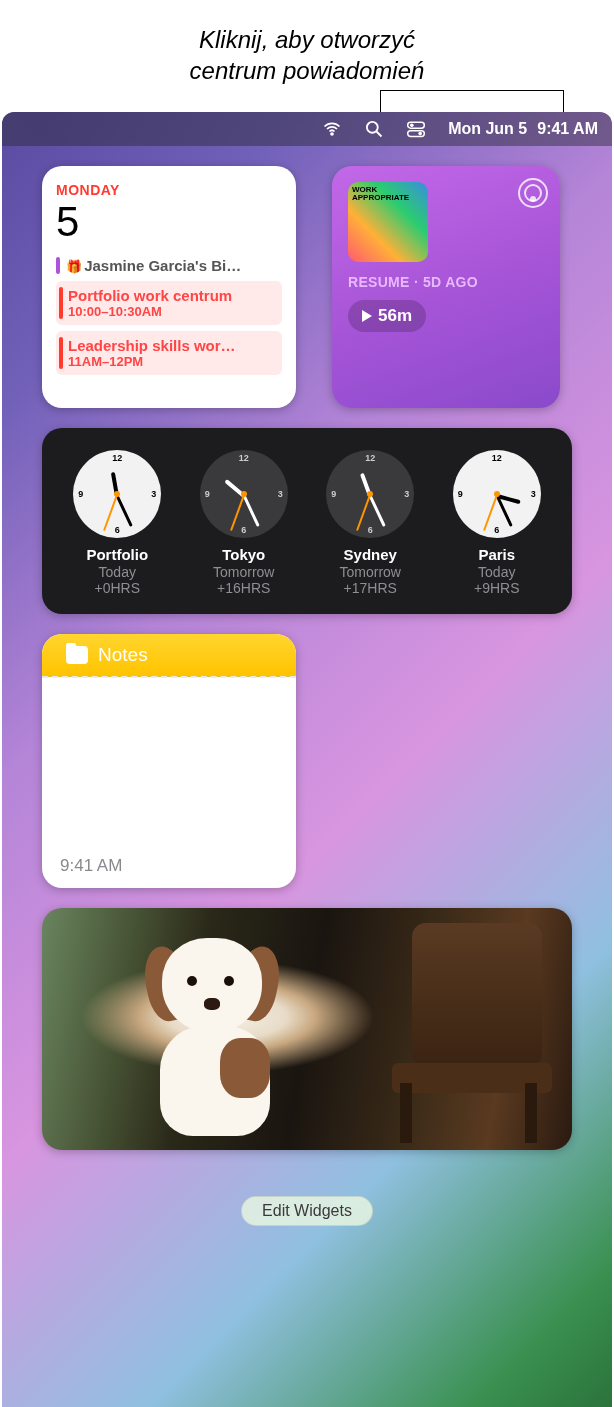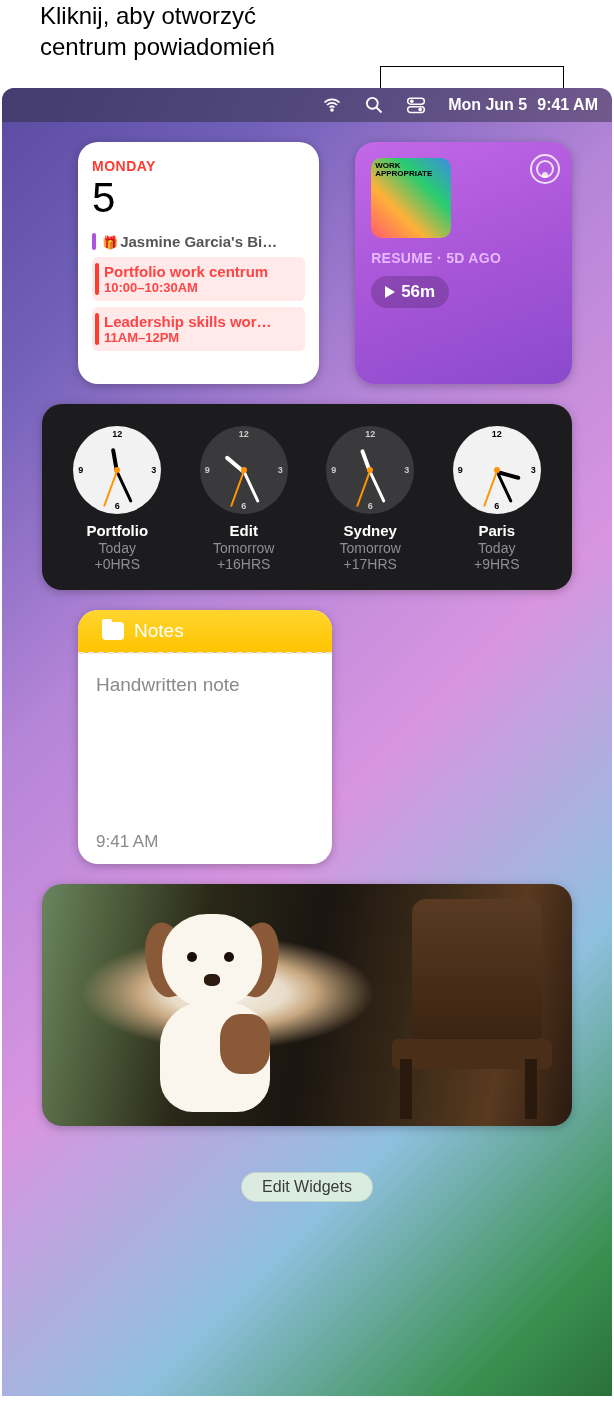--- a/index.html
+++ b/index.html
@@ -4,21 +4,23 @@
 <style>
 * { margin: 0; padding: 0; box-sizing: border-box; }
 body {
   width: 614px;
   height: 1407px;
   font-family: -apple-system, "Helvetica Neue", Helvetica, Arial, sans-serif;
   background: #fff;
   overflow: hidden;
 }
 .annotation-wrap {
-  padding: 0 40px 0;
+  padding: 24px 40px 0;
+  text-align: center;
+  font-style: italic;
 }
 .annotation-text {
   font-size: 24px;
   color: #000;
   line-height: 1.3;
 }
 .callout-line {
   position: relative;
   height: 22px;
   margin: 4px 0 0;
@@ -66,21 +68,21 @@
   font-weight: 590;
 }
 .menubar .icon svg { width: 20px; height: 20px; display: block; }
 .menubar .date-time { display: flex; gap: 10px; }
 .widgets {
   padding: 20px 40px 0;
   display: flex;
   flex-direction: column;
   gap: 20px;
 }
-.row { display: flex; gap: 36px; margin-left: 36px; }
+.row { display: flex; gap: 36px; }
 .widget {
   border-radius: 20px;
   box-shadow: 0 2px 10px rgba(0,0,0,0.25);
   overflow: hidden;
 }
 .cal-widget {
   width: 254px;
   height: 242px;
   background: #fff;
   padding: 16px 14px;
@@ -330,21 +332,21 @@
           <div class="clock-face dark">
             <span class="num n12">12</span>
             <span class="num n3">3</span>
             <span class="num n6">6</span>
             <span class="num n9">9</span>
             <div class="hand h" style="transform: rotate(-140deg);"></div>
             <div class="hand m" style="transform: rotate(65deg);"></div>
             <div class="hand s" style="transform: rotate(110deg);"></div>
             <div class="pin"></div>
           </div>
-          <div class="clock-city">Edit</div>
+          <div class="clock-city">Tokyo</div>
           <div class="clock-day">Tomorrow</div>
           <div class="clock-off">+16HRS</div>
         </div>
         <div class="clock-item">
           <div class="clock-face dark">
             <span class="num n12">12</span>
             <span class="num n3">3</span>
             <span class="num n6">6</span>
             <span class="num n9">9</span>
             <div class="hand h" style="transform: rotate(-110deg);"></div>
@@ -373,21 +375,20 @@
         </div>
       </div>
 
     <div class="row">
       <div class="widget notes-widget">
         <div class="notes-header">
           <span class="notes-folder-icon"></span>
           <span>Notes</span>
         </div>
         <div class="notes-body">
-          <div class="notes-sub">Handwritten note</div>
           <div class="notes-time">9:41 AM</div>
         </div>
       </div>
     </div>
 
     <div class="widget photo-widget">
       <div class="dog">
         <div class="dog-body"></div>
         <div class="dog-patch"></div>
         <div class="dog-ear l"></div>

